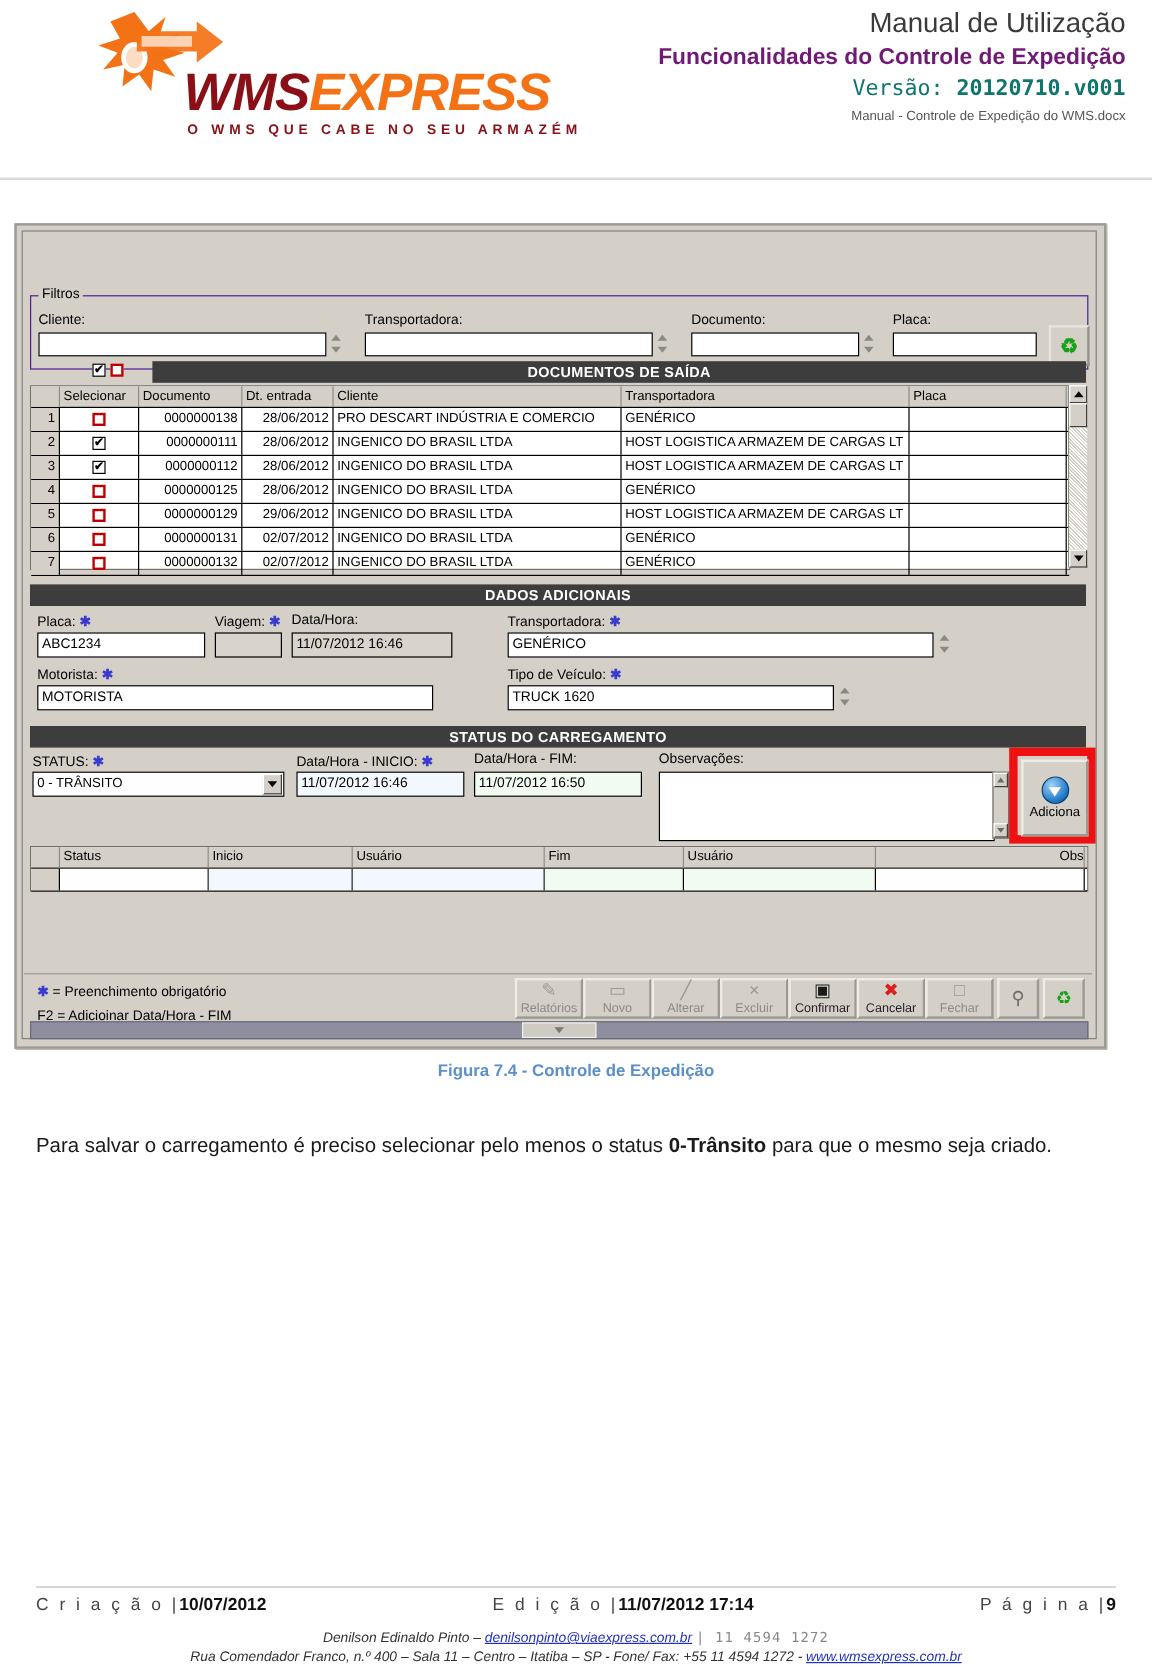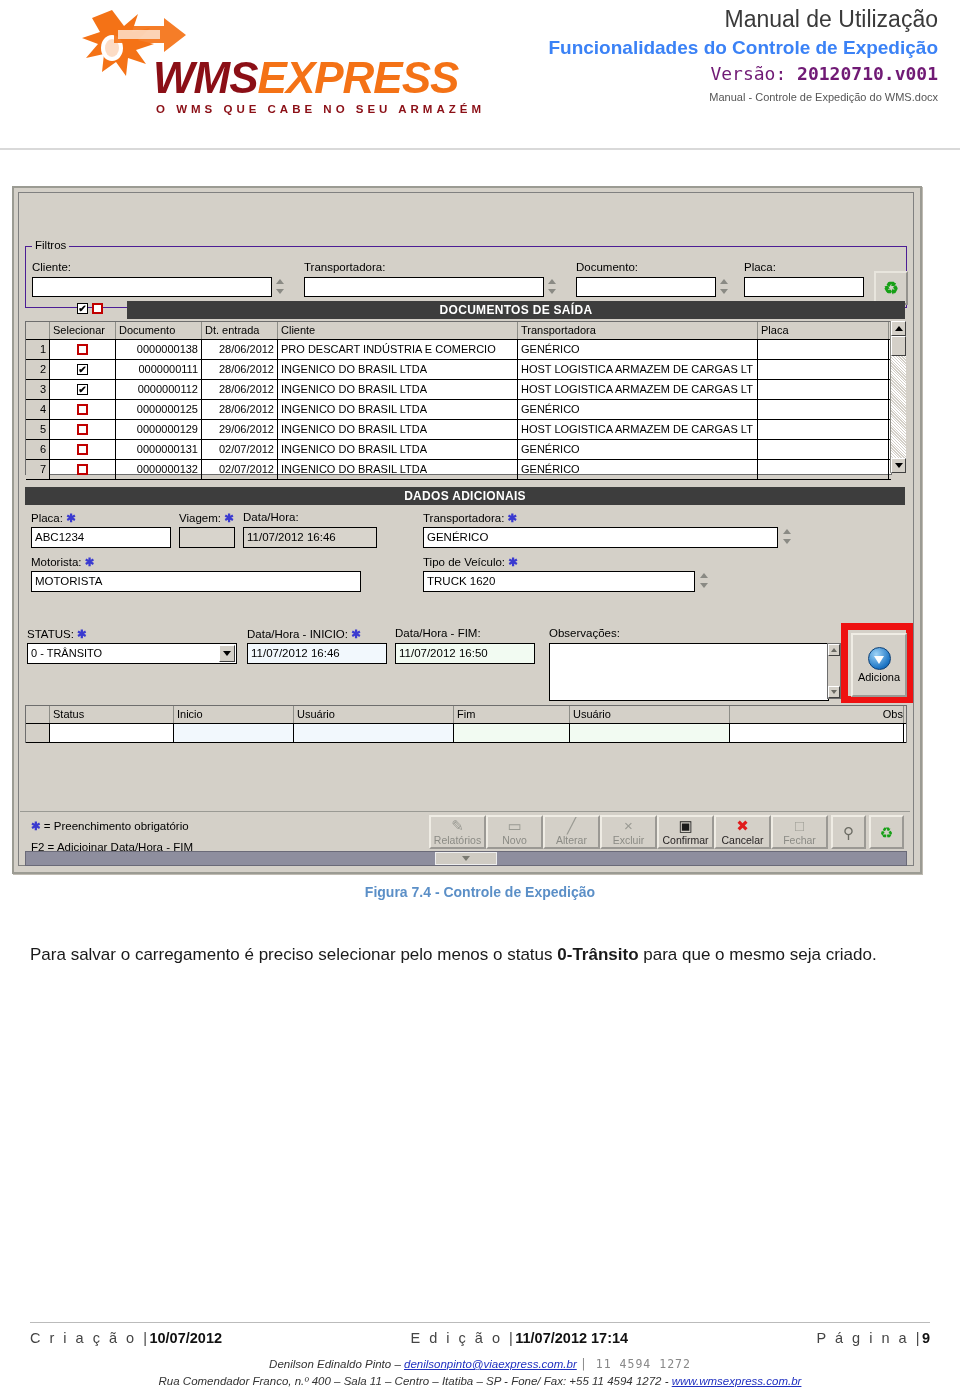--- a/index.html
+++ b/index.html
@@ -15,22 +15,22 @@
   .logo-mark{position:absolute;left:40px;top:0;width:120px;height:75px;}
   .logo-word{position:absolute;left:125px;top:48px;font-size:44px;font-weight:bold;
     font-style:italic;letter-spacing:-1px;line-height:1;white-space:nowrap;}
   .lw-wms{color:#8b0f16;}
   .lw-express{color:#f47216;}
   .logo-tag{position:absolute;left:128px;top:95px;font-size:11.5px;font-weight:bold;
     color:#8b0f16;letter-spacing:4.0px;white-space:nowrap;}
 
   .hdr-right{position:absolute;right:22px;top:5px;width:560px;text-align:right;}
   .hdr-l1{font-size:23px;color:#3a3a3a;line-height:1.25;}
-  .hdr-l2{font-size:19px;font-weight:bold;color:#3b82f6;line-height:1.45;}
-  .hdr-l3{font-size:18px;color:#701a75;font-family:"DejaVu Sans Mono",monospace;line-height:1.45;}
+  .hdr-l2{font-size:19px;font-weight:bold;color:#701a75;line-height:1.45;}
+  .hdr-l3{font-size:18px;color:#0f766e;font-family:"DejaVu Sans Mono",monospace;line-height:1.45;}
   .hdr-l3 b{font-weight:bold;}
   .hdr-l4{font-size:11px;color:#555;line-height:1.9;}
 
   .hdr-rule{position:absolute;left:0;top:148px;width:960px;height:2px;
     background:#d9d9d9;}
 
   
   .shot{
     position:absolute;left:12px;top:186px;width:906px;height:684px;
     background:#d4d0c8;border:2px solid #9b9b93;
@@ -385,20 +385,21 @@
 
   <div class="fld-lab" style="left:404px;top:362px;">
     <span>Tipo de Veículo:</span> <span class="ast">✱</span>
   </div>
   <div class="inp" style="left:404px;top:378px;width:272px;">TRUCK 1620</div>
   <div class="spin" style="left:679px;top:377px;">
         <div class="up"></div>
         <div class="dn"></div>
       </div>
 
+  <div class="secbar" style="left:6px;top:412px;width:880px;height:18px;">STATUS DO CARREGAMENTO</div>
 
   <div class="fld-lab" style="left:8px;top:434px;">
     <span>STATUS:</span> <span class="ast">✱</span>
   </div>
   <div class="combo" style="left:8px;top:450px;width:210px;">
     <span>0 - TRÂNSITO</span>
     <span class="combo-arrow">
           <span class="tri-dn"></span>
         </span>
   </div>

